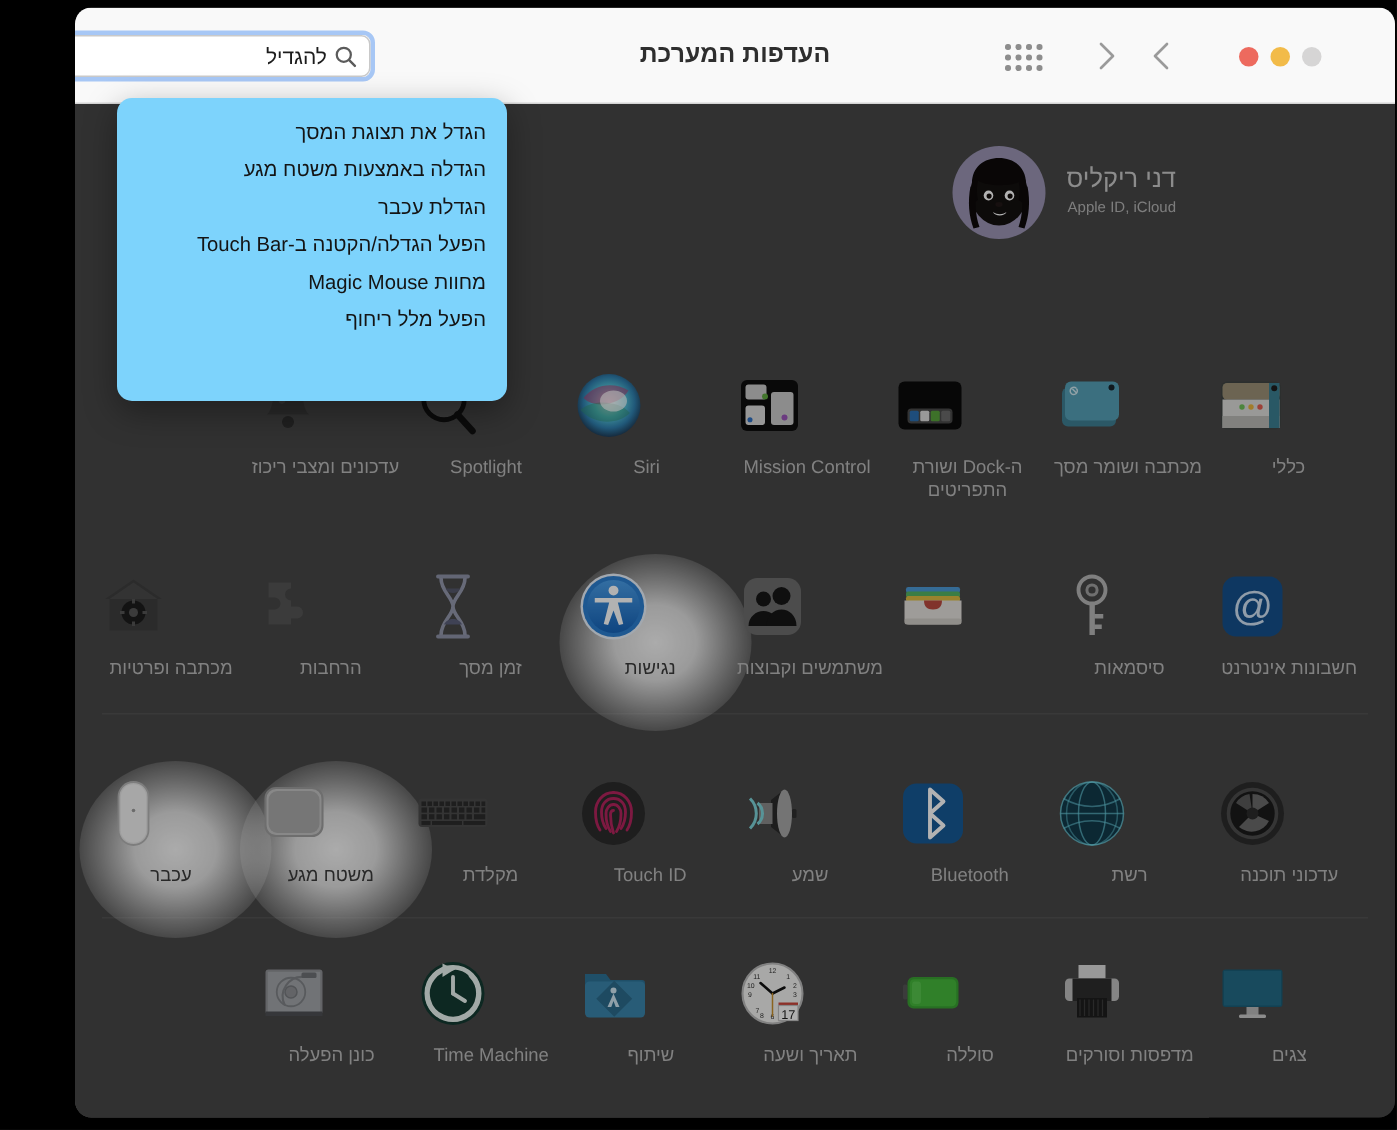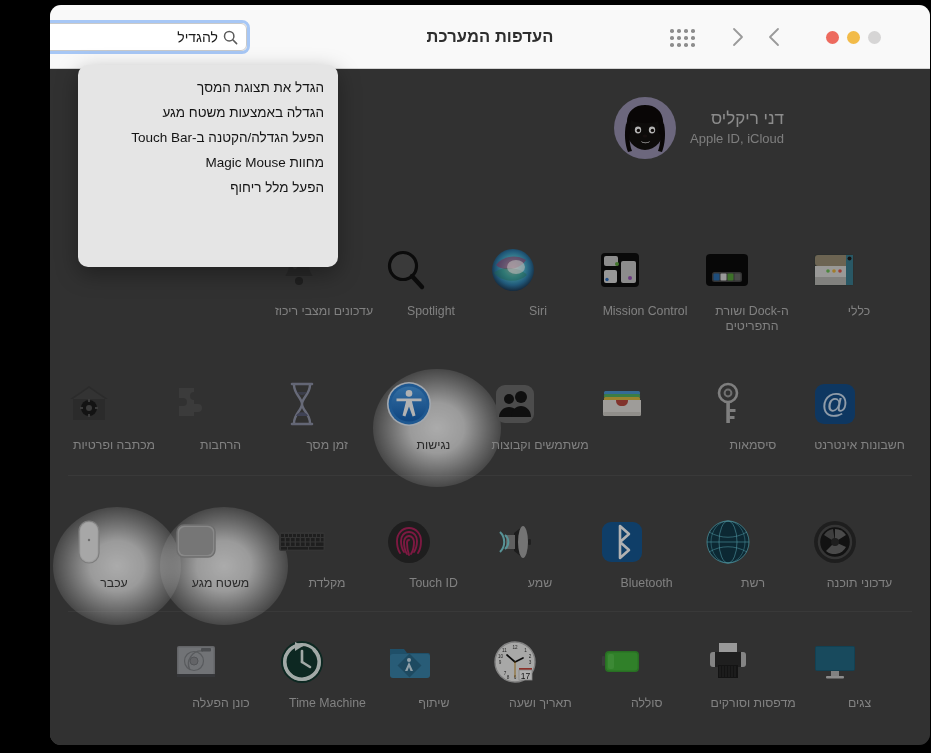--- a/index.html
+++ b/index.html
@@ -137,21 +137,21 @@
     overflow: hidden;
   }
 
   
   .suggestions {
     position: absolute;
     left: 28px;
     top: 60px;
     width: 260px;
     height: 202px;
-    background: #e5e5e5;
+    background: #7dd3fc;
     border-radius: 10px;
     box-shadow: 0 7px 22px rgba(0,0,0,.35);
     padding: 10px 14px 10px 10px;
     z-index: 40;
     overflow: hidden;
   }
   .suggestion {
     height: 25px;
     line-height: 25px;
     font-size: 13.5px;
@@ -195,21 +195,21 @@
     width: 52px; height: 56px;
   }
   .acct-text { text-align: right; }
   .acct-name {
     font-size: 17px;
     color: #c9c9c9;
     font-weight: 400;
     line-height: 22px;
   }
   .acct-sub {
-    font-size: 13px;
+    font-size: 10px;
     color: #b4b4b4;
     line-height: 18px;
   }
 
   .divider {
     position: absolute;
     left: 18px;
     width: 844px;
     height: 1px;
     background: #525252;
@@ -334,20 +334,31 @@
                 <rect x="34" y="4" width="7" height="30" fill="#3c7f91"></rect>
                 <circle cx="16" cy="20" r="1.8" fill="#6dbf58"></circle>
                 <circle cx="22" cy="20" r="1.8" fill="#e8b23c"></circle>
                 <circle cx="28" cy="20" r="1.8" fill="#e05c4f"></circle>
                 <circle cx="37.5" cy="7.5" r="2" fill="#1d1d1d"></circle>
               </svg>
             </div>
             <div class="lbl">כללי</div>
           </div>
 
+          <div class="cell">
+            <div class="ico">
+              <svg width="46" height="40" viewBox="0 0 46 40">
+                <rect x="4" y="8" width="36" height="26" rx="4" fill="#3e7e92"></rect>
+                <rect x="6" y="4" width="36" height="26" rx="4" fill="#55a0b6"></rect>
+                <circle cx="37" cy="8" r="2" fill="#17232a"></circle>
+                <path d="M11 9 l3 3 M13.5 8.5 a2.4 2.4 0 1 0 .1 .1" stroke="#cfe6ee" stroke-width="1" fill="none"></path>
+              </svg>
+            </div>
+            <div class="lbl">מכתבה ושומר מסך</div>
+          </div>
 
           <div class="cell">
             <div class="ico">
               <svg width="46" height="36" viewBox="0 0 46 36">
                 <rect x="2" y="2" width="42" height="32" rx="4" fill="#0b0b0b"></rect>
                 <rect x="8" y="20" width="30" height="10" rx="2.5" fill="#4a4a4a"></rect>
                 <rect x="9.5" y="21.5" width="6" height="7" rx="1" fill="#2b6fb0"></rect>
                 <rect x="16.5" y="21.5" width="6" height="7" rx="1" fill="#dcdcdc"></rect>
                 <rect x="23.5" y="21.5" width="6" height="7" rx="1" fill="#58a23c"></rect>
                 <rect x="30.5" y="21.5" width="6" height="7" rx="1" fill="#6b6b6b"></rect>
@@ -836,19 +847,20 @@
           </span>
           <span class="search-val" title="חיפוש">להגדיל</span>
 
         </div>
       </div>
     </div>
 
     <div class="suggestions">
       <div class="suggestion">הגדל את תצוגת המסך</div>
       <div class="suggestion">הגדלה באמצעות משטח מגע</div>
+      <div class="suggestion">הגדלת עכבר</div>
       <div class="suggestion">הפעל הגדלה/הקטנה ב-Touch Bar</div>
       <div class="suggestion">מחוות Magic Mouse</div>
       <div class="suggestion">הפעל מלל ריחוף</div>
     </div>
 
   </div>
 </div>
 
 </body></html>

